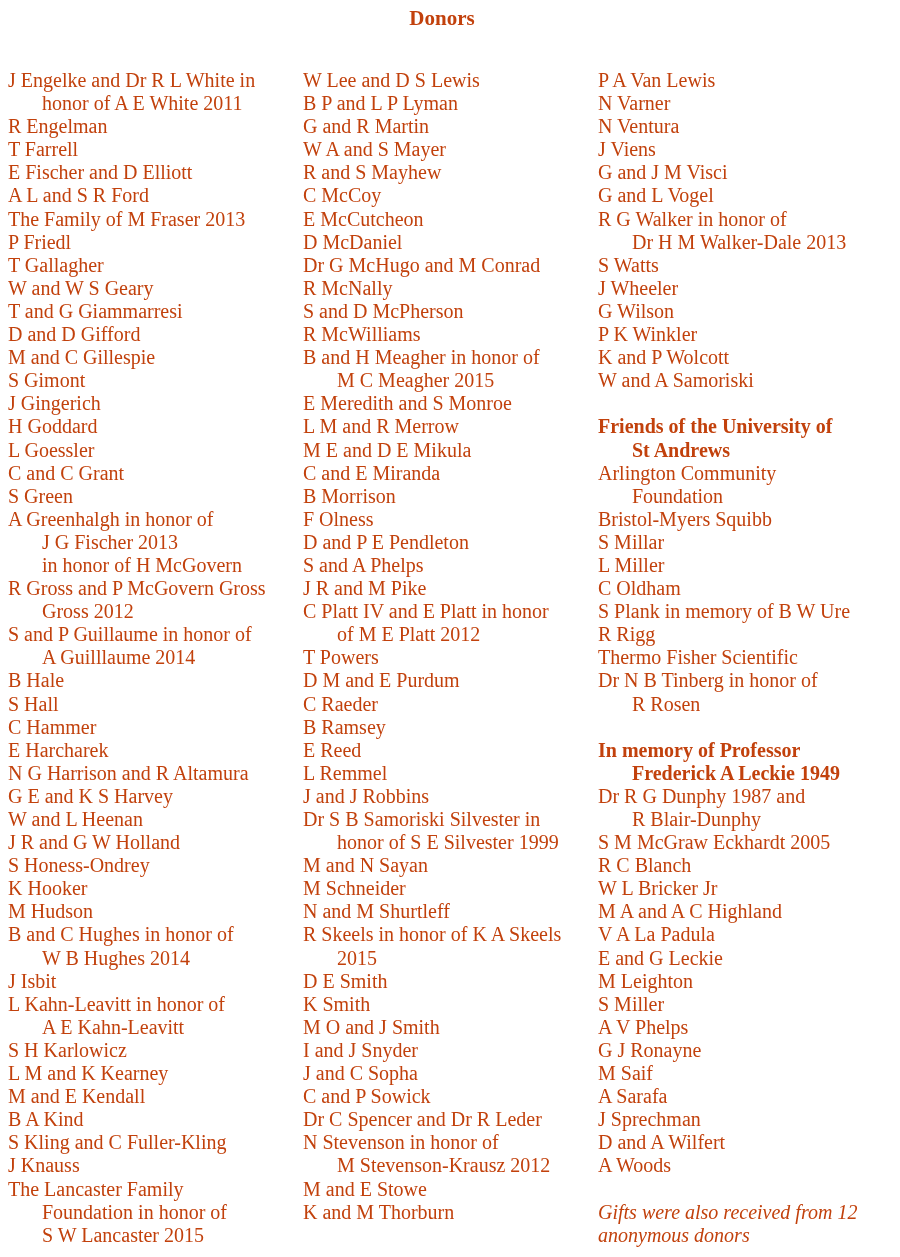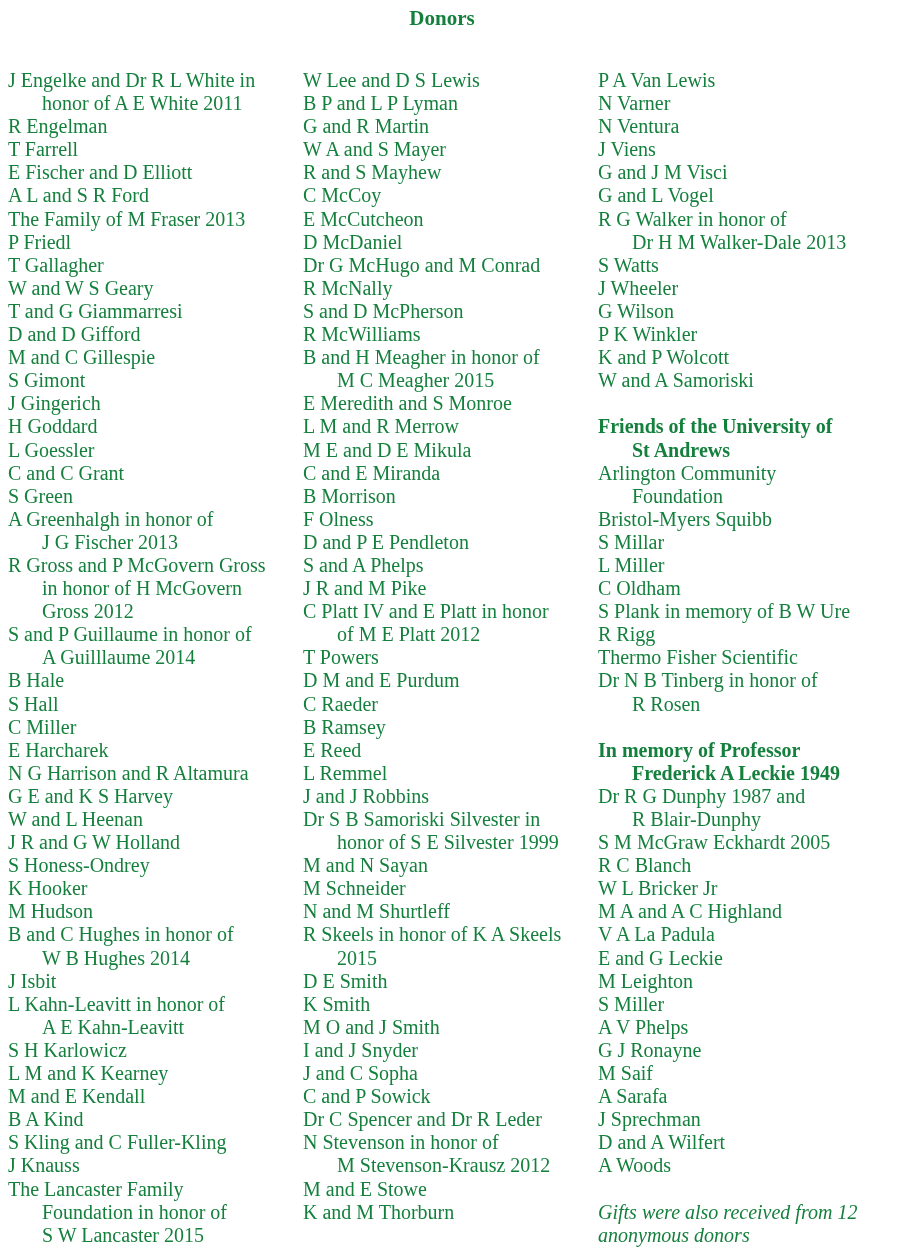--- a/index.html
+++ b/index.html
@@ -7,21 +7,21 @@
     padding: 0;
     background: #ffffff;
   }
   .page {
     position: relative;
     width: 900px;
     height: 1257px;
     background: #ffffff;
     overflow: hidden;
     font-family: "Liberation Serif", "DejaVu Serif", serif;
-    color: #15803d;
+    color: #c2410c;
   }
   .title {
     position: absolute;
     top: 6px;
     left: 0;
     width: 884px;
     text-align: center;
     font-size: 21px;
     line-height: 25px;
     font-weight: bold;
@@ -105,36 +105,36 @@
         <div class="line">C and C Grant</div>
       </div>
       <div class="block entry">
         <div class="line">S Green</div>
       </div>
       <div class="block entry">
         <div class="line">A Greenhalgh in honor of</div>
         <div class="line cont">J G Fischer 2013</div>
       </div>
       <div class="block entry">
+        <div class="line cont">in honor of H McGovern</div>
         <div class="line">R Gross and P McGovern Gross</div>
-        <div class="line cont">in honor of H McGovern</div>
         <div class="line cont">Gross 2012</div>
       </div>
       <div class="block entry">
         <div class="line">S and P Guillaume in honor of</div>
         <div class="line cont">A Guilllaume 2014</div>
       </div>
       <div class="block entry">
         <div class="line">B Hale</div>
       </div>
       <div class="block entry">
         <div class="line">S Hall</div>
       </div>
       <div class="block entry">
-        <div class="line">C Miller</div>
+        <div class="line">C Hammer</div>
       </div>
       <div class="block entry">
         <div class="line">E Harcharek</div>
       </div>
       <div class="block entry">
         <div class="line">N G Harrison and R Altamura</div>
       </div>
       <div class="block entry">
         <div class="line">G E and K S Harvey</div>
       </div>

